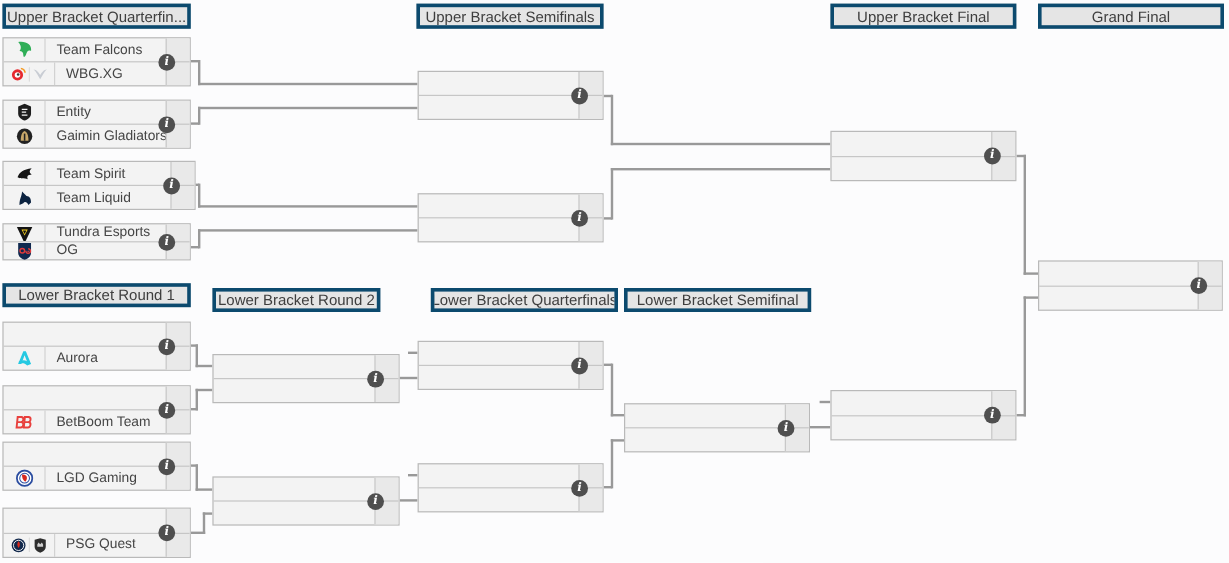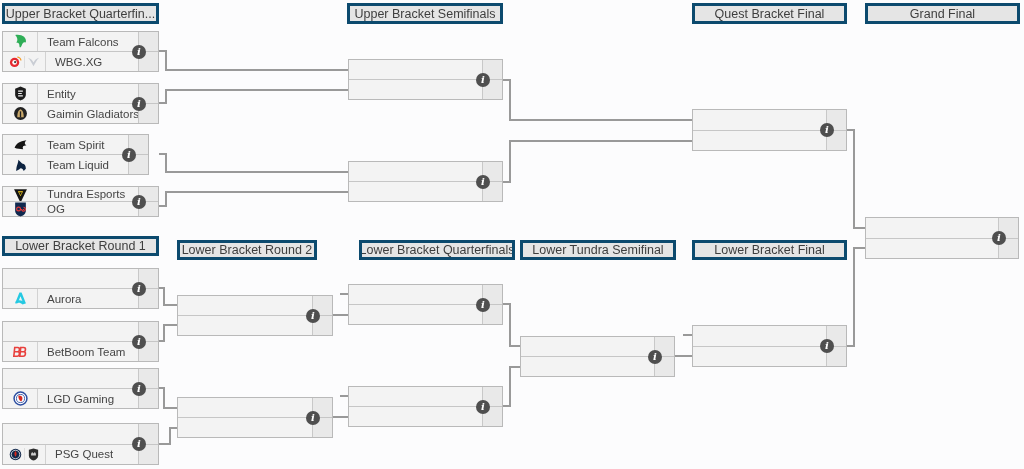--- a/index.html
+++ b/index.html
@@ -25,28 +25,27 @@
         z-index:3;cursor:pointer;}
   .ln{position:absolute;background:#999;}
 </style>
 </head>
 <body>
 
 <div class="stage">
 
   <div class="bhdr" style="left:2px;top:3px;width:157px;height:21px">Upper Bracket Quarterfin...</div>
   <div class="bhdr" style="left:347px;top:3px;width:156px;height:21px">Upper Bracket Semifinals</div>
-  <div class="bhdr" style="left:692px;top:3px;width:155px;height:21px">Quest Bracket Final</div>
+  <div class="bhdr" style="left:692px;top:3px;width:155px;height:21px">Upper Bracket Final</div>
   <div class="bhdr" style="left:865px;top:3px;width:155px;height:21px">Grand Final</div>
 
   <div class="bhdr" style="left:2px;top:236px;width:157px;height:20px">Lower Bracket Round 1</div>
   <div class="bhdr" style="left:177px;top:240px;width:140px;height:20px">Lower Bracket Round 2</div>
   <div class="bhdr" style="left:359px;top:240px;width:156px;height:20px">Lower Bracket Quarterfinals</div>
-  <div class="bhdr" style="left:520px;top:240px;width:156px;height:20px">Lower Tundra Semifinal</div>
-  <div class="bhdr" style="left:692px;top:240px;width:155px;height:20px">Lower Bracket Final</div>
+  <div class="bhdr" style="left:520px;top:240px;width:156px;height:20px">Lower Bracket Semifinal</div>
 
   <div class="ln" style="left:159px;top:50px;width:7px;height:2px"></div>
   <div class="ln" style="left:165px;top:50px;width:2px;height:21px"></div>
   <div class="ln" style="left:165px;top:69px;width:183px;height:2px"></div>
   <div class="ln" style="left:159px;top:102px;width:7px;height:2px"></div>
   <div class="ln" style="left:165px;top:89px;width:2px;height:15px"></div>
   <div class="ln" style="left:165px;top:89px;width:183px;height:2px"></div>
   <div class="ln" style="left:159px;top:153px;width:7px;height:2px"></div>
   <div class="ln" style="left:165px;top:153px;width:2px;height:20px"></div>
   <div class="ln" style="left:165px;top:171px;width:183px;height:2px"></div>
@@ -135,21 +134,21 @@
             <circle cx="7" cy="7" r="6" fill="#222"></circle>
             <path d="M4 10.5 C4 6 5 4 7 3 C9 4 10 6 10 10.5 Z" fill="#c9a86a"></path>
             <rect x="6.4" y="5" width="1.2" height="5.5" fill="#222"></rect>
           </svg>
       </span>
       <span class="tname">Gaimin Gladiators</span>
     </div>
     <button class="ibtn">i</button>
   </div>
 
-  <div class="match" style="left:2px;top:134px;width:147px;height:41px">
+  <div class="match" style="left:2px;top:134px;width:161px;height:41px">
     <div class="infocol"></div>
     <div class="mrow">
       <span class="icell">
         <svg width="15" height="15" viewBox="0 0 14 14">
             <path d="M1.5 10 C3 6 6 4 12.5 3 C10.5 5 10.5 6 12.5 8 C9.5 8 8.5 9 9.5 11.5 C6.5 10.5 4 11.5 1.5 10 Z" fill="#161616"></path>
           </svg>
       </span>
       <span class="tname">Team Spirit</span>
     </div>
     <div class="mrow">

